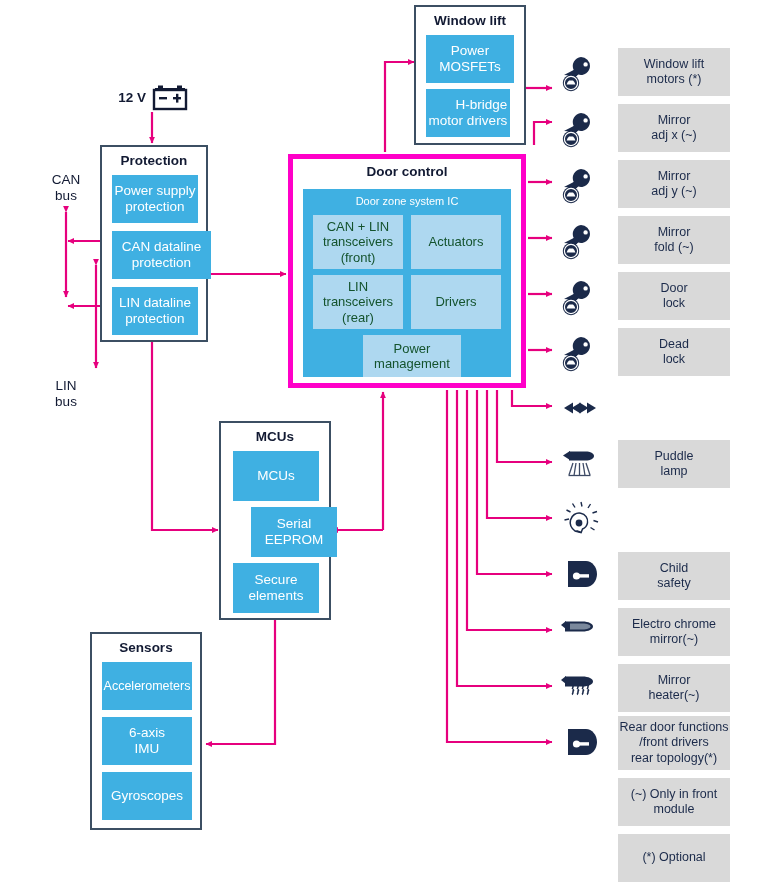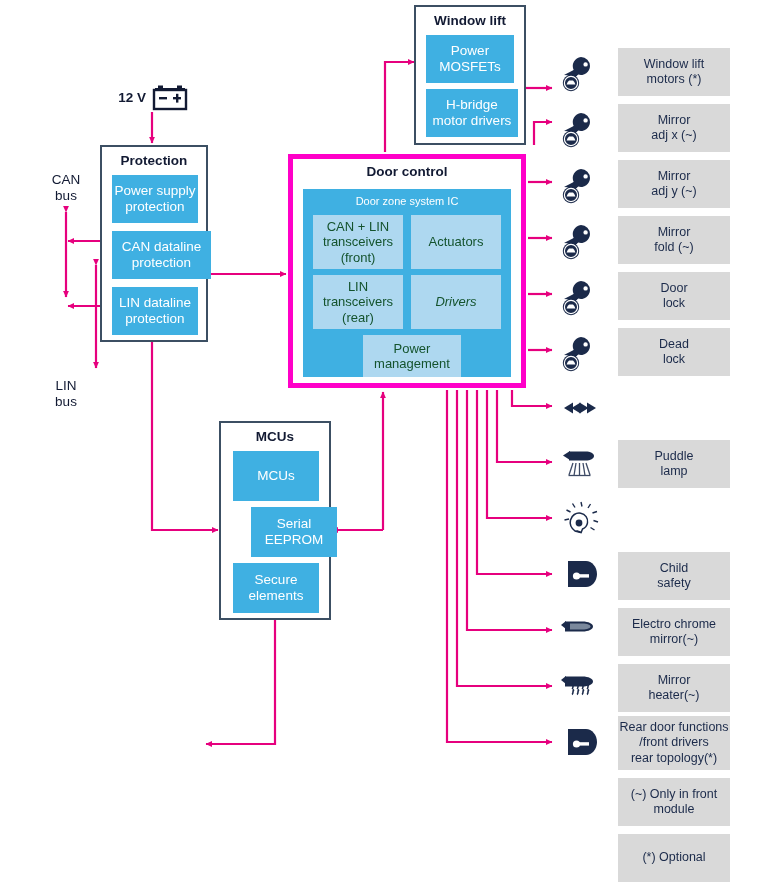--- a/index.html
+++ b/index.html
@@ -196,50 +196,57 @@
     <div class="blue" style="left: 10px; top: 84px; width: 99px; height: 48px; white-space: pre-line;">CAN dataline
 protection</div>
     <div class="blue" style="left: 10px; top: 140px; width: 86px; height: 48px; white-space: pre-line;">LIN dataline
 protection</div>
   </div>
 
   <div class="group" style="left:414px;top:5px;width:112px;height:140px;">
     <div class="group-title" style="top:6px;">Window lift</div>
     <div class="blue" style="left: 10px; top: 28px; width: 88px; height: 48px; white-space: pre-line;">Power
 MOSFETs</div>
-    <div class="blue" style="left: 10px; top: 82px; width: 92px; height: 48px; white-space: pre-line;">H-bridge
+    <div class="blue" style="left: 10px; top: 82px; width: 84px; height: 48px; white-space: pre-line; text-align: right;">H-bridge
 motor drivers</div>
   </div>
 
   <div id="door-control">
     <div class="group-title" style="top:5px;">Door control</div>
     <div id="dzsic">
       <div id="dzsic-title">Door zone system IC</div>
       <div class="lblue" style="left: 10px; top: 26px; width: 90px; height: 54px; white-space: pre-line;">CAN + LIN
 transceivers
 (front)</div>
       <div class="lblue" style="left:108px;top:26px;width:90px;height:54px;">Actuators</div>
       <div class="lblue" style="left: 10px; top: 86px; width: 90px; height: 54px; white-space: pre-line;">LIN
 transceivers
 (rear)</div>
-      <div class="lblue" style="left:108px;top:86px;width:90px;height:54px;font-style:italic;">Drivers</div>
+      <div class="lblue" style="left:108px;top:86px;width:90px;height:54px;">Drivers</div>
       <div class="lblue" style="left: 60px; top: 146px; width: 98px; height: 42px; white-space: pre-line;">Power
 management</div>
     </div>
   </div>
 
   <div class="group" style="left:219px;top:421px;width:112px;height:199px;">
     <div class="group-title" style="top:6px;">MCUs</div>
     <div class="blue" style="left:12px;top:28px;width:86px;height:50px;">MCUs</div>
     <div class="blue" style="left: 12px; top: 84px; width: 86px; height: 50px; white-space: pre-line; margin-left: 18px;">Serial
 EEPROM</div>
     <div class="blue" style="left: 12px; top: 140px; width: 86px; height: 50px; white-space: pre-line;">Secure
 elements</div>
   </div>
 
+  <div class="group" style="left:90px;top:632px;width:112px;height:198px;">
+    <div class="group-title" style="top:6px;">Sensors</div>
+    <div class="blue" style="left:10px;top:28px;width:90px;height:48px;font-size:12.5px;">Accelerometers</div>
+    <div class="blue" style="left: 10px; top: 83px; width: 90px; height: 48px; white-space: pre-line;">6-axis
+IMU</div>
+    <div class="blue" style="left:10px;top:138px;width:90px;height:48px;">Gyroscopes</div>
+  </div>
 
   <span class="icon" style="left:558px;top:53px;">
     <svg width="40" height="40" viewBox="0 0 40 40">
         <g fill="#1b2a4a">
       <path d="M23 4a9 9 0 0 1 9 9 9 9 0 0 1-11.9 8.5l-6.6 6.6-4.3-4.3 6.6-6.6A9 9 0 0 1 23 4zm4.6 5.2a2.2 2.2 0 1 0 0 4.4 2.2 2.2 0 0 0 0-4.4z"></path>
       <path d="M20.5 14.5 6 22l7.4.6.8 4.4 6.6-6.6z"></path>
       <circle cx="13" cy="30" r="8.2" fill="#1b2a4a"></circle>
       <circle cx="13" cy="30" r="6.6" fill="none" stroke="#fff" stroke-width="1.2"></circle>
       <path d="M8.6 31.6h8.8l-1.1-2.6-1.3-1.5h-3.9l-1.4 1.5z" fill="#fff"></path>
     </g>

